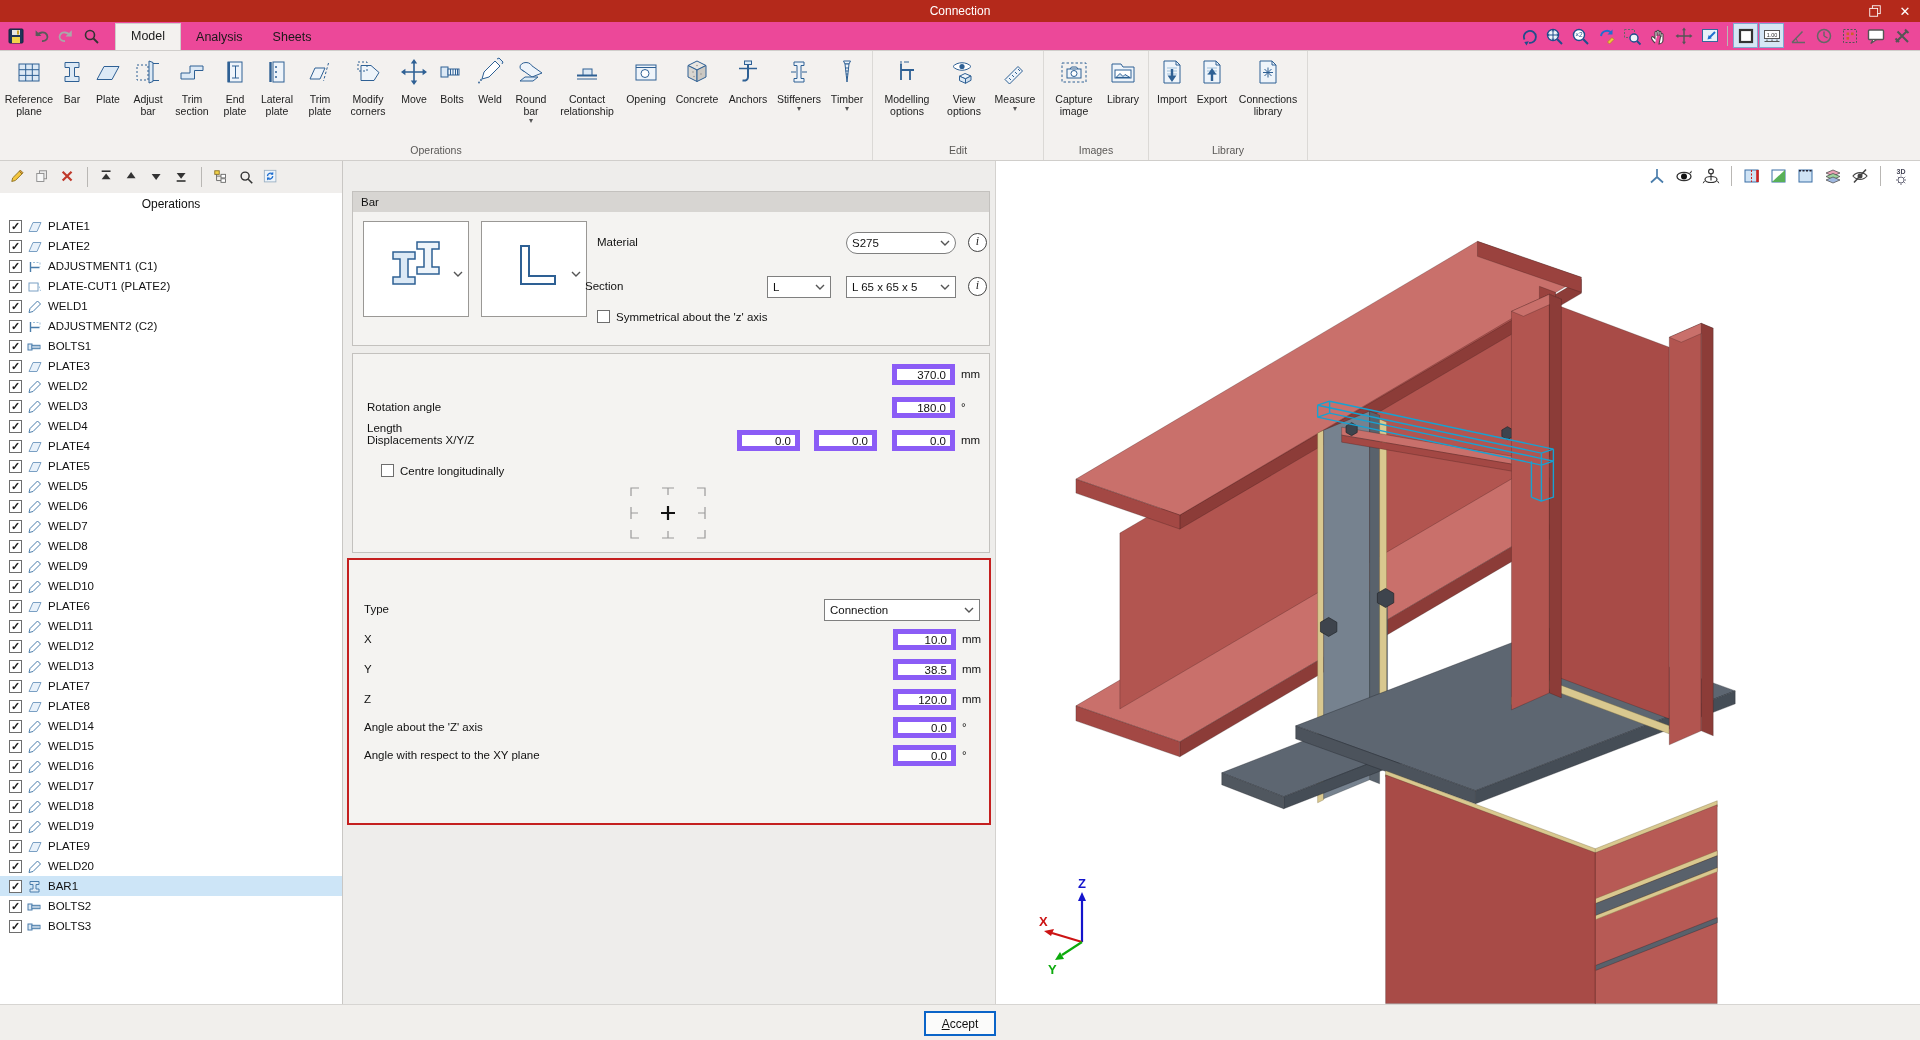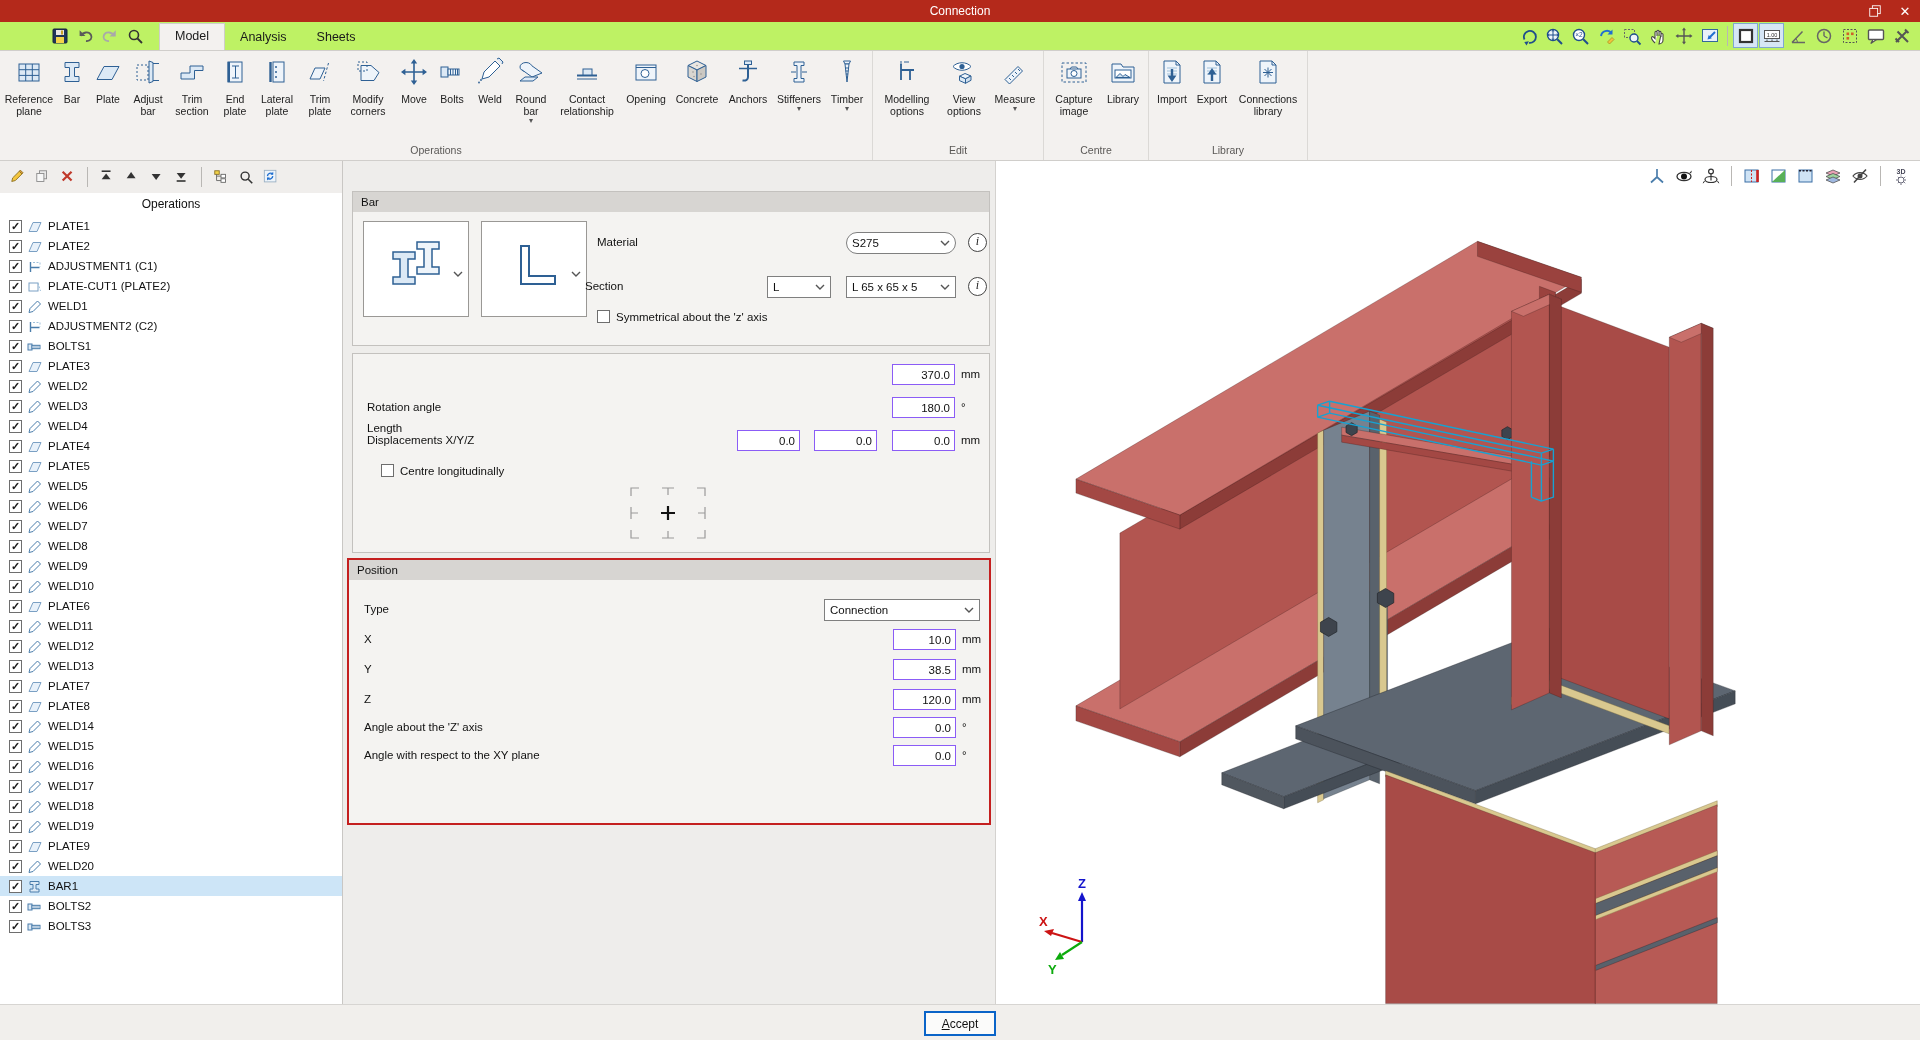--- a/index.html
+++ b/index.html
@@ -4,21 +4,21 @@
 <style>
   html,body{margin:0;padding:0;background:#555;}
   .app{position:relative;width:1920px;height:1040px;background:#f3f1ef;overflow:hidden;
        font-family:"Liberation Sans",sans-serif;-webkit-font-smoothing:antialiased;color:#111;}
   
   .titlebar{height:22px;background:var(--titlebar,#b4291b);position:relative;display:flex;align-items:center;}
   .tb-title{position:absolute;left:0;right:0;text-align:center;color:#fff;font-size:12px;}
   .tb-btns{margin-left:auto;display:flex;z-index:2;}
   .tb-btn{width:30px;height:22px;display:flex;align-items:center;justify-content:center;color:#fff;font-size:13px;cursor:default;}
   
-  .tabrow{height:28px;background:#bef264;border-bottom:1px solid #d0cecb;display:flex;align-items:flex-end;position:relative;padding-left:44px;}
+  .tabrow{height:28px;background:#ec4899;border-bottom:1px solid #d0cecb;display:flex;align-items:flex-end;position:relative;}
   .qat{display:flex;align-items:center;height:28px;padding:0 5px;gap:3px;}
   .icon-btn{display:flex;align-items:center;justify-content:center;cursor:default;}
   .qat .icon-btn{width:22px;height:24px;}
   .tabs{display:flex;height:28px;align-items:flex-end;margin-left:8px;}
   .tab{padding:5px 15px 6px;font-size:12.5px;color:#1a1a1a;}
   .tab.active{background:#f3f1ef;border:1px solid #cfcdca;border-bottom:none;padding-bottom:7px;}
   .viewtools{position:absolute;right:6px;top:1px;display:flex;align-items:center;gap:1px;}
   .vt-btn{width:25px;height:25px;display:flex;align-items:center;justify-content:center;}
   .vt-btn.active{background:#d6e6f5;border:1px solid #7fa8d0;box-sizing:border-box;}
   .vt-sep{width:1px;height:20px;background:#b9b7b4;margin:0 4px;}
@@ -42,21 +42,21 @@
   .cb{flex:none;width:13px;height:13px;box-sizing:border-box;border:1px solid #6e6e6e;background:#fff;
       font-size:11px;line-height:11px;text-align:center;font-weight:bold;color:#1a1a1a;}
   .ticon{flex:none;width:16px;height:15px;}
   
   .midpanel{width:652px;background:#eeedeb;position:relative;flex:none;}
   .gbox{position:absolute;background:#f4f3f1;border:1px solid #c3c1be;box-sizing:border-box;}
   .gbox-header{height:20px;background:#d7d5d2;font-size:11.5px;line-height:20px;padding-left:8px;color:#111;}
   .gbox.red{border:2px solid var(--hl,#c41f1f);}
   .flabel{position:absolute;font-size:11.5px;color:#111;white-space:nowrap;}
   .funit{position:absolute;font-size:11.5px;color:#111;}
-  .field{position:absolute;height:21px;width:63px;border:1px solid #8b5cf6;background:#fff;font-size:11.5px;
+  .field{position:absolute;height:21px;width:63px;border:5px solid #8b5cf6;background:#fff;font-size:11.5px;
          text-align:right;padding:0 4px;box-sizing:border-box;font-family:"Liberation Sans",sans-serif;color:#111;}
   .select{position:absolute;height:22px;border:1px solid #7f7f7f;background:#fff;display:flex;align-items:center;
           justify-content:space-between;padding:0 5px;font-size:11.5px;box-sizing:border-box;}
   .picker{position:absolute;width:104px;height:94px;border:1px solid #9a9895;background:#fff;display:flex;align-items:center;justify-content:center;}
   .picker .chev{position:absolute;right:5px;top:42px;}
   .info{position:absolute;width:17px;height:17px;border-radius:50%;border:1px solid #444;background:#fff;text-align:center;
         font-size:12px;line-height:15px;font-style:italic;font-family:"Liberation Serif",serif;color:#222;}
   .cbrow{position:absolute;display:flex;gap:6px;align-items:center;font-size:11.5px;color:#111;}
   
   .viewport{flex:1;background:#fff;position:relative;border-left:1px solid #d4d2cf;}
@@ -443,21 +443,21 @@
           <div class="rib-btn" style="width:44px">
        <span><svg width="32" height="32" viewBox="0 0 32 32">
                 <path d="M5 8h9l2 3h11v15H5z" fill="#eef4fa" stroke="#2e6094"></path>
                 <rect x="8" y="14" width="16" height="8" fill="#fff" stroke="#2e6094"></rect>
                 <path d="M9 21.5l4-4 3 3 2-2 5 3z" fill="#cfe0ef" stroke="#2e6094"></path>
               </svg></span>
        <span class="rib-label">Library</span>
 
      </div>
         </div>
-      <div class="rib-glabel">Centre</div>
+      <div class="rib-glabel">Images</div>
     </div>
       <div class="rib-group">
       <div class="rib-items">
           <div class="rib-btn" style="width:40px">
        <span><svg width="32" height="32" viewBox="0 0 32 32">
                 <path d="M8 5h12l4 4v18H8z" fill="#eef4fa" stroke="#2e6094"></path>
                 <path d="M20 5v4h4" fill="none" stroke="#2e6094"></path>
                 <path d="M11 12h10M11 15h10M11 18h10" stroke="#9fc0da"></path>
                 <path d="M14.8 13h2.4v6.5h3.2L16 26l-4.4-6.5h3.2z" fill="#2e6094"></path>
               </svg></span>
@@ -891,21 +891,20 @@
         <svg style="position:absolute;left:270px;top:126px;" width="90" height="66" viewBox="0 0 90 66">
           <g stroke="#9a9a9a" stroke-width="1.2" fill="none">
             <path d="M8 16v-8h8M74 8h8v8M8 50v8h8M82 50v8h-8"></path>
             <path d="M39 8h12M45 8v7M39 58h12M45 58v-7M8 27v12M8 33h7M82 27v12M82 33h-7"></path>
           </g>
           <path d="M45 26v14M38 33h14" stroke="#111" stroke-width="2.2" fill="none"></path>
         </svg>
       </div>
 
       <div class="gbox red" style="left:4px;top:397px;width:644px;height:267px;">
-        <div class="gbox-header">Position</div>
         <span class="flabel" style="left:15px;top:43px;">Type</span>
         <div class="select" style="left:475px;top:39px;width:156px;">
           <span>Connection</span>
           <svg width="10" height="8" viewBox="0 0 10 8">
               <path d="M1 2l4 4 4-4" stroke="#555" fill="none" stroke-width="1.4"></path>
             </svg>
         </div>
         <span class="flabel" style="left:15px;top:73px;">X</span>
         <input class="field" style="left: 544px; top: 69px;" value="10.0">
         <span class="funit" style="left:613px;top:73px;">mm</span>

